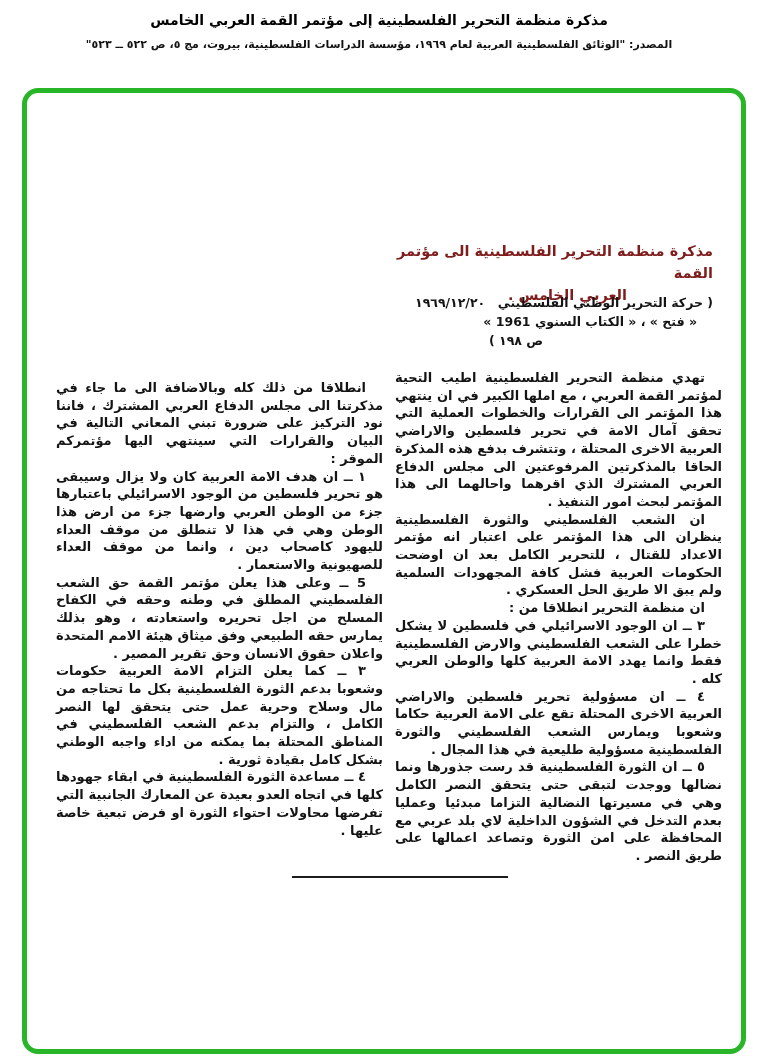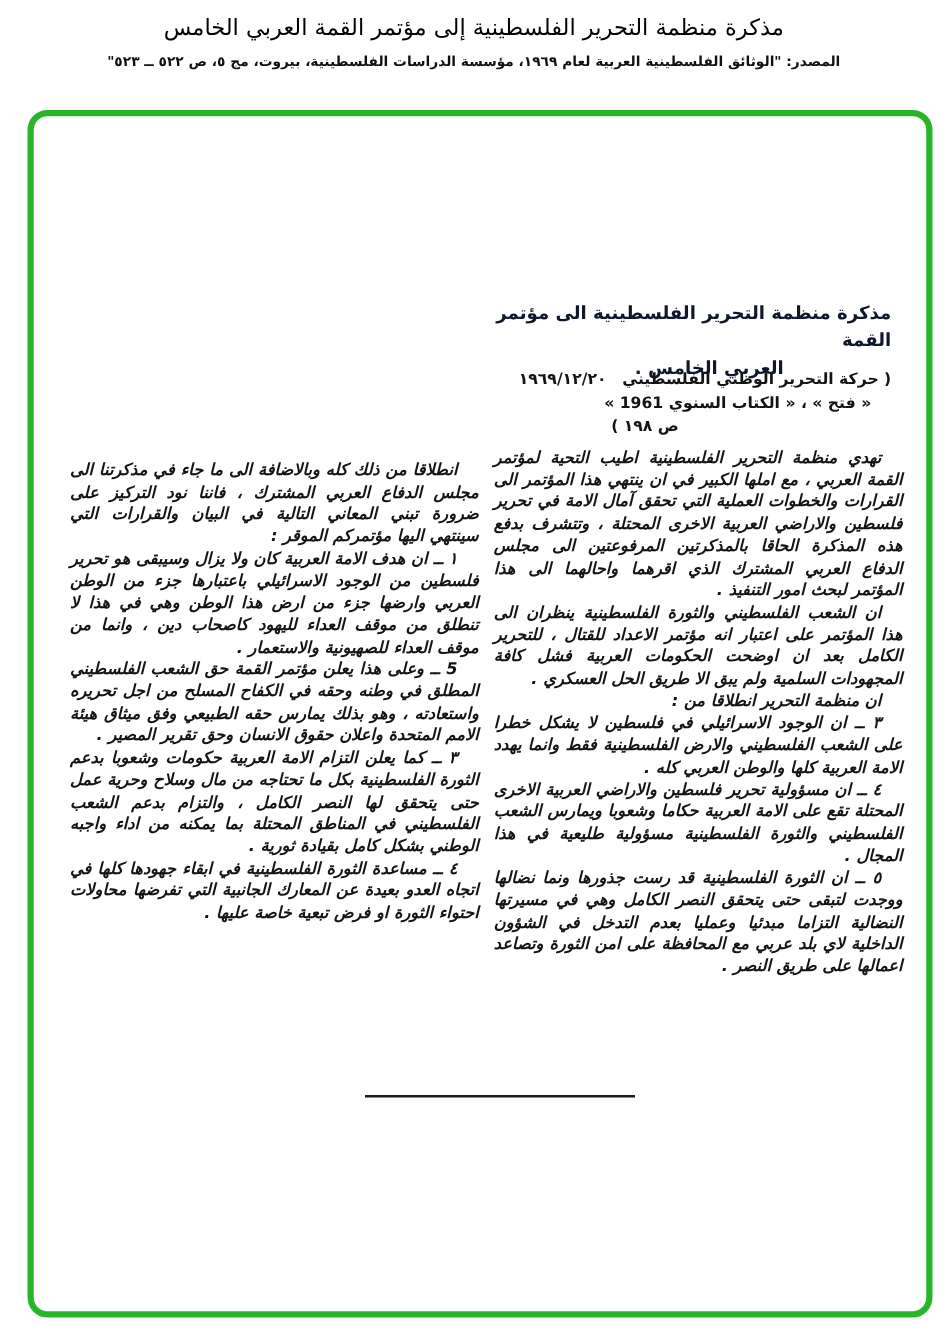--- a/index.html
+++ b/index.html
@@ -2,48 +2,48 @@
 <html lang="ar" style="--green: #28b628;"><head>
 <meta charset="utf-8">
 <style>
   html,body{margin:0;padding:0;}
   body{
     width:758px;height:1062px;position:relative;overflow:hidden;
     background:#ffffff;color:#000;
     font-family:"DejaVu Sans", sans-serif;
   }
   .top-header{position:absolute;top:12px;left:0;right:0;text-align:center;direction:rtl;}
-  .top-title{font-size:18px;font-weight:normal;letter-spacing:0;}
+  .top-title{font-size:14px;font-weight:bold;letter-spacing:0;}
   .top-source{font-size:11px;font-weight:bold;margin-top:10px;color:#111;}
 
   .doc-frame{
     position:absolute;left:22px;top:88px;width:714px;height:956px;
     border:5px solid var(--green,#28b628);border-radius:16px;background:#fff;
   }
   .doc-page{position:absolute;left:0;top:0;right:0;bottom:0;}
 
   .doc-heading{
     position:absolute;top:147px;right:28px;width:332px;
     direction:rtl;text-align:right;font-weight:bold;
-    font-size:14.5px;line-height:22px;color:#0f172a;
+    font-size:14.5px;line-height:22px;color:#7f1d1d;
   }
   .doc-heading .line2{padding-right:86px;}
 
   .cite-block{
     position:absolute;top:200px;right:28px;width:332px;
     direction:rtl;font-weight:bold;font-size:12.5px;line-height:19px;color:#141414;
   }
   .cite-row{display:flex;justify-content:space-between;align-items:baseline;}
   .cite-date{direction:ltr;unicode-bidi:isolate;padding-left:34px;}
   .cite-l2{text-align:right;padding-right:16px;}
   .cite-l3{text-align:center;padding-right:62px;}
 
   .columns{
-    position:absolute;top:265px;right:19px;width:666px;
-    display:flex;direction:rtl;gap:12px;font-style:italic;
+    position:absolute;top:276px;right:19px;width:666px;
+    display:flex;direction:rtl;gap:12px;
   }
   .col{
     flex:1;direction:rtl;text-align:justify;
     font-size:13px;font-weight:bold;line-height:17.7px;color:#141414;
   }
   .col p.para{margin:0;text-indent:17px;}
   .col-left{margin-top:10px;}
 
   .bottom-rule{
     position:absolute;top:783px;left:265px;width:216px;height:2px;

